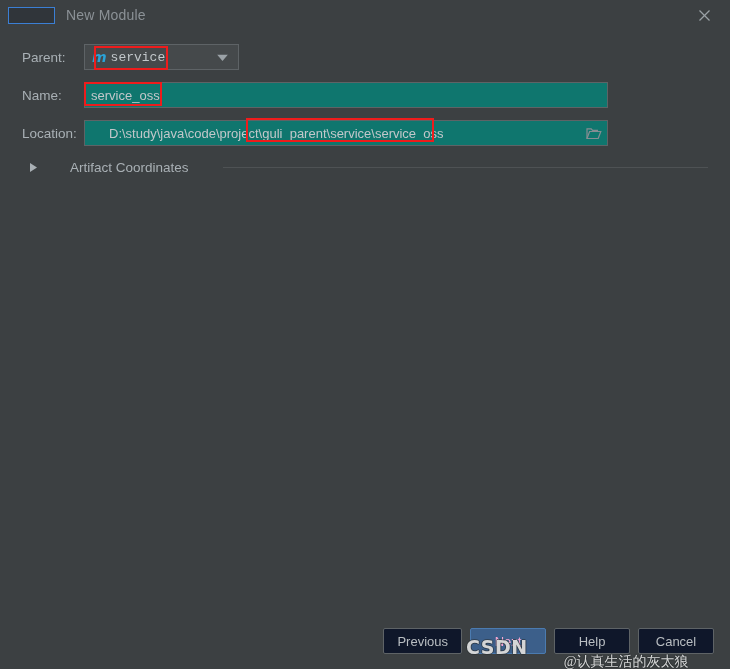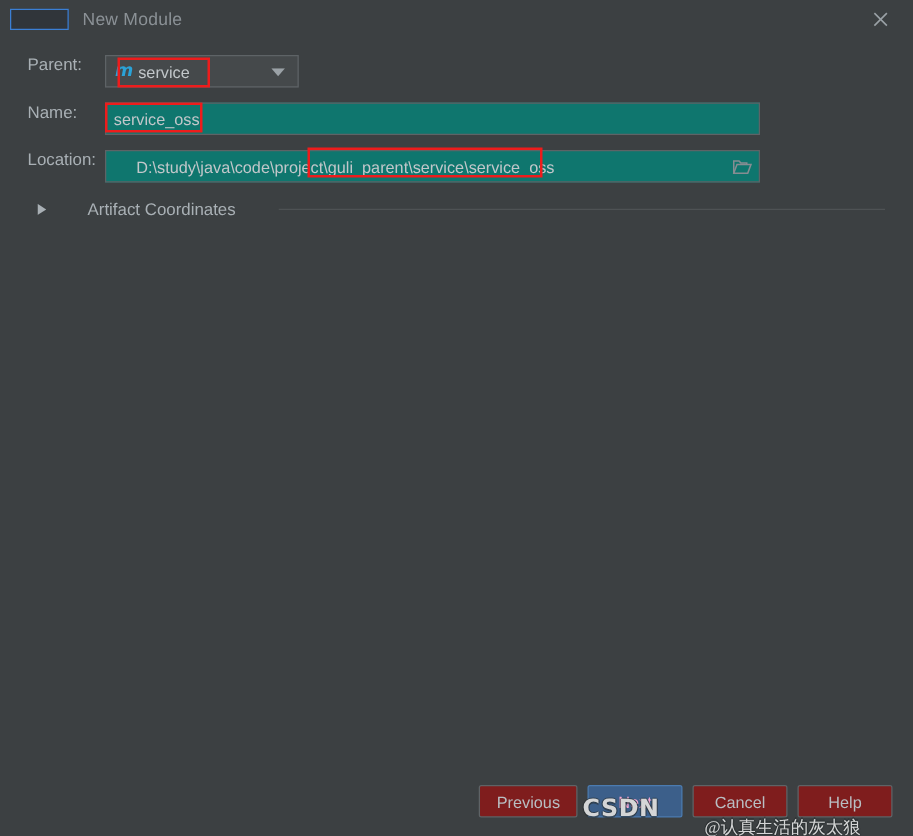--- a/index.html
+++ b/index.html
@@ -48,21 +48,21 @@
     cursor: pointer;
   }
   .win-close svg { display: block; }
 
   
   .form {
     padding: 14px 22px 0 22px;
   }
   .row {
     display: flex;
-    align-items: flex-start;
+    align-items: center;
     margin-bottom: 12px;
     position: relative;
   }
   .row-label {
     width: 62px;
     flex: 0 0 62px;
     font-size: 13.5px;
     color: #a9b0b5;
     white-space: nowrap;
   }
@@ -86,20 +86,21 @@
     margin: 0 4px 0 7px;
     line-height: 1;
     flex: 0 0 auto;
     font-family: "DejaVu Sans", sans-serif;
   }
   .combo .combo-value {
     color: #c2c7ca;
     font-size: 13px;
     white-space: nowrap;
     overflow: hidden;
+    font-family: Liberation Mono, monospace;
   }
   .combo .arrow {
     position: absolute;
     right: 10px; top: 50%;
     transform: translateY(-50%);
   }
 
   
   .textfield {
     height: 26px;
@@ -170,21 +171,21 @@
     display: flex;
     align-items: center;
     justify-content: flex-end;
     padding: 0 16px 10px 0;
     gap: 8px;
   }
   .btn {
     min-width: 76px;
     height: 26px;
     padding: 0 13px;
-    background: #7f1d1d;
+    background: #0f172a;
     border: 1px solid #5e6366;
     border-radius: 2px;
     color: #b9bec2;
     font-size: 13px;
     display: flex;
     align-items: center;
     justify-content: center;
     cursor: pointer;
     white-space: nowrap;
   }
@@ -295,20 +296,20 @@
   </div>
 </div>
 
 <div class="annot" style="left:94px; top:46px; width:74px; height:24px;"></div>
 <div class="annot" style="left:84px; top:82px; width:78px; height:24px;"></div>
 <div class="annot" style="left:246px; top:118px; width:188px; height:24px;"></div>
 
 <div class="footer">
   <div class="btn">Previous</div>
   <div class="btn primary">Next</div>
+  <div class="btn">Help</div>
   <div class="btn">Cancel</div>
-  <div class="btn">Help</div>
 </div>
 
 <div class="watermark">
   <span class="wm-csdn">CSDN</span>
   <span class="wm-handle">@认真生活的灰太狼</span>
 </div>
 
 </body></html>

